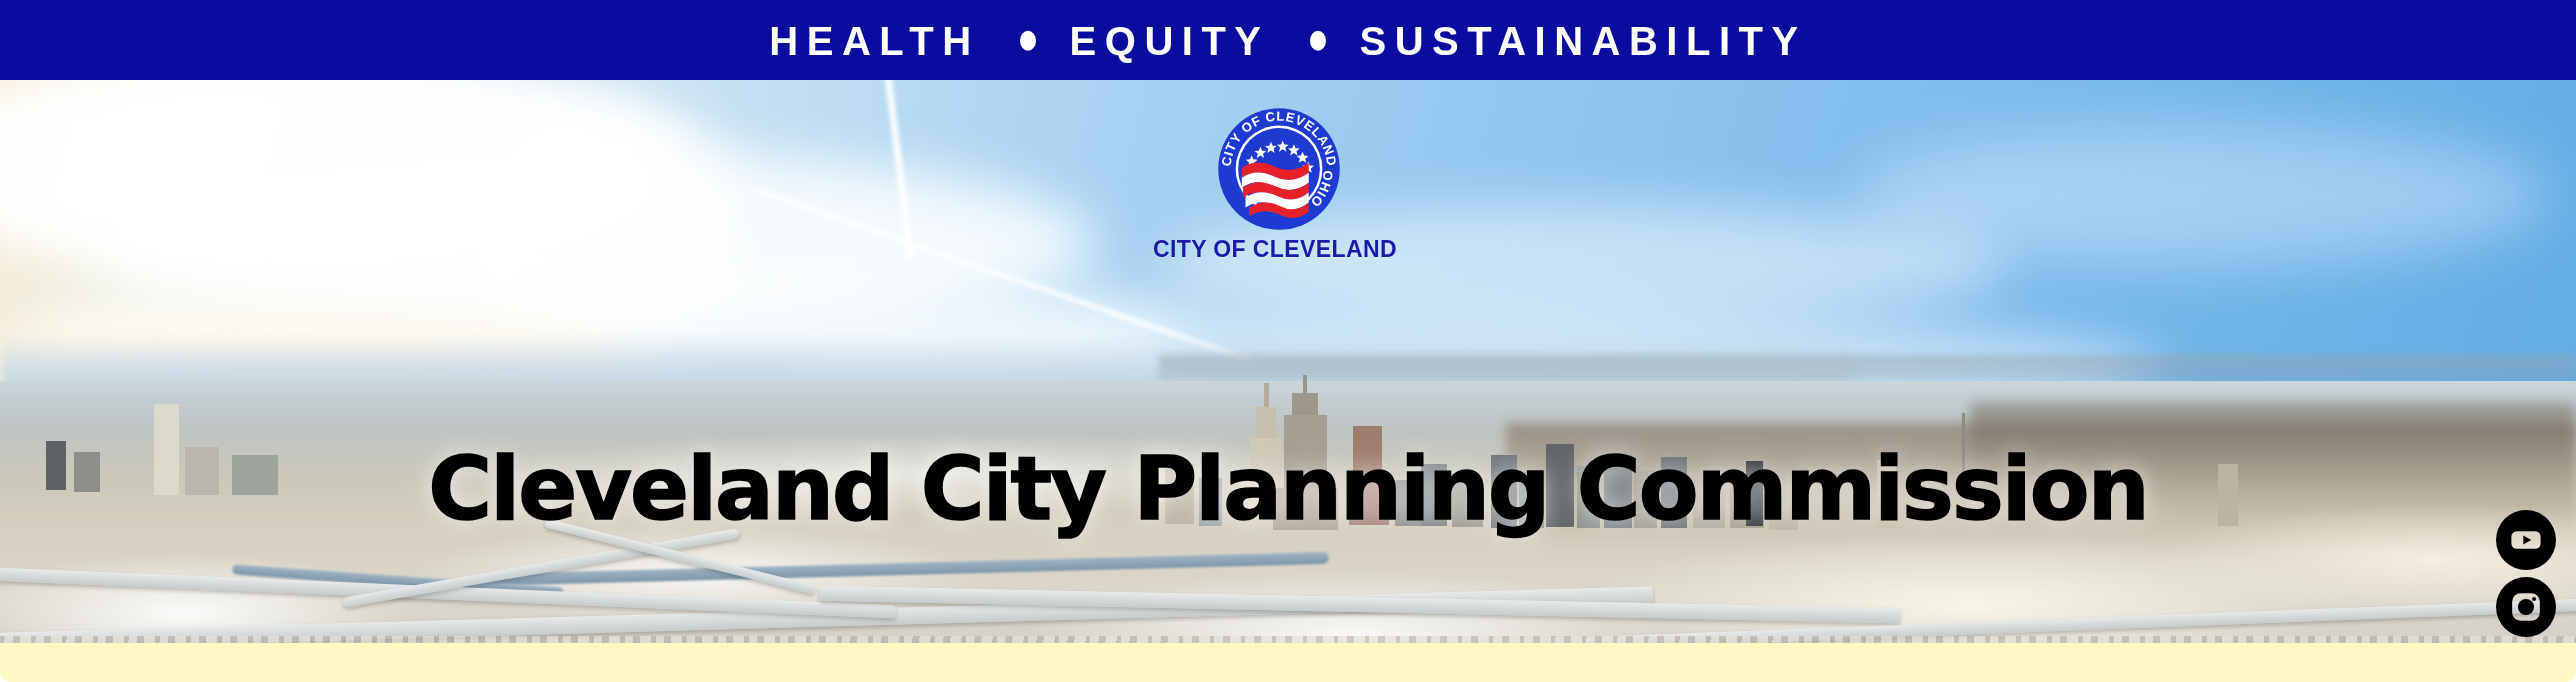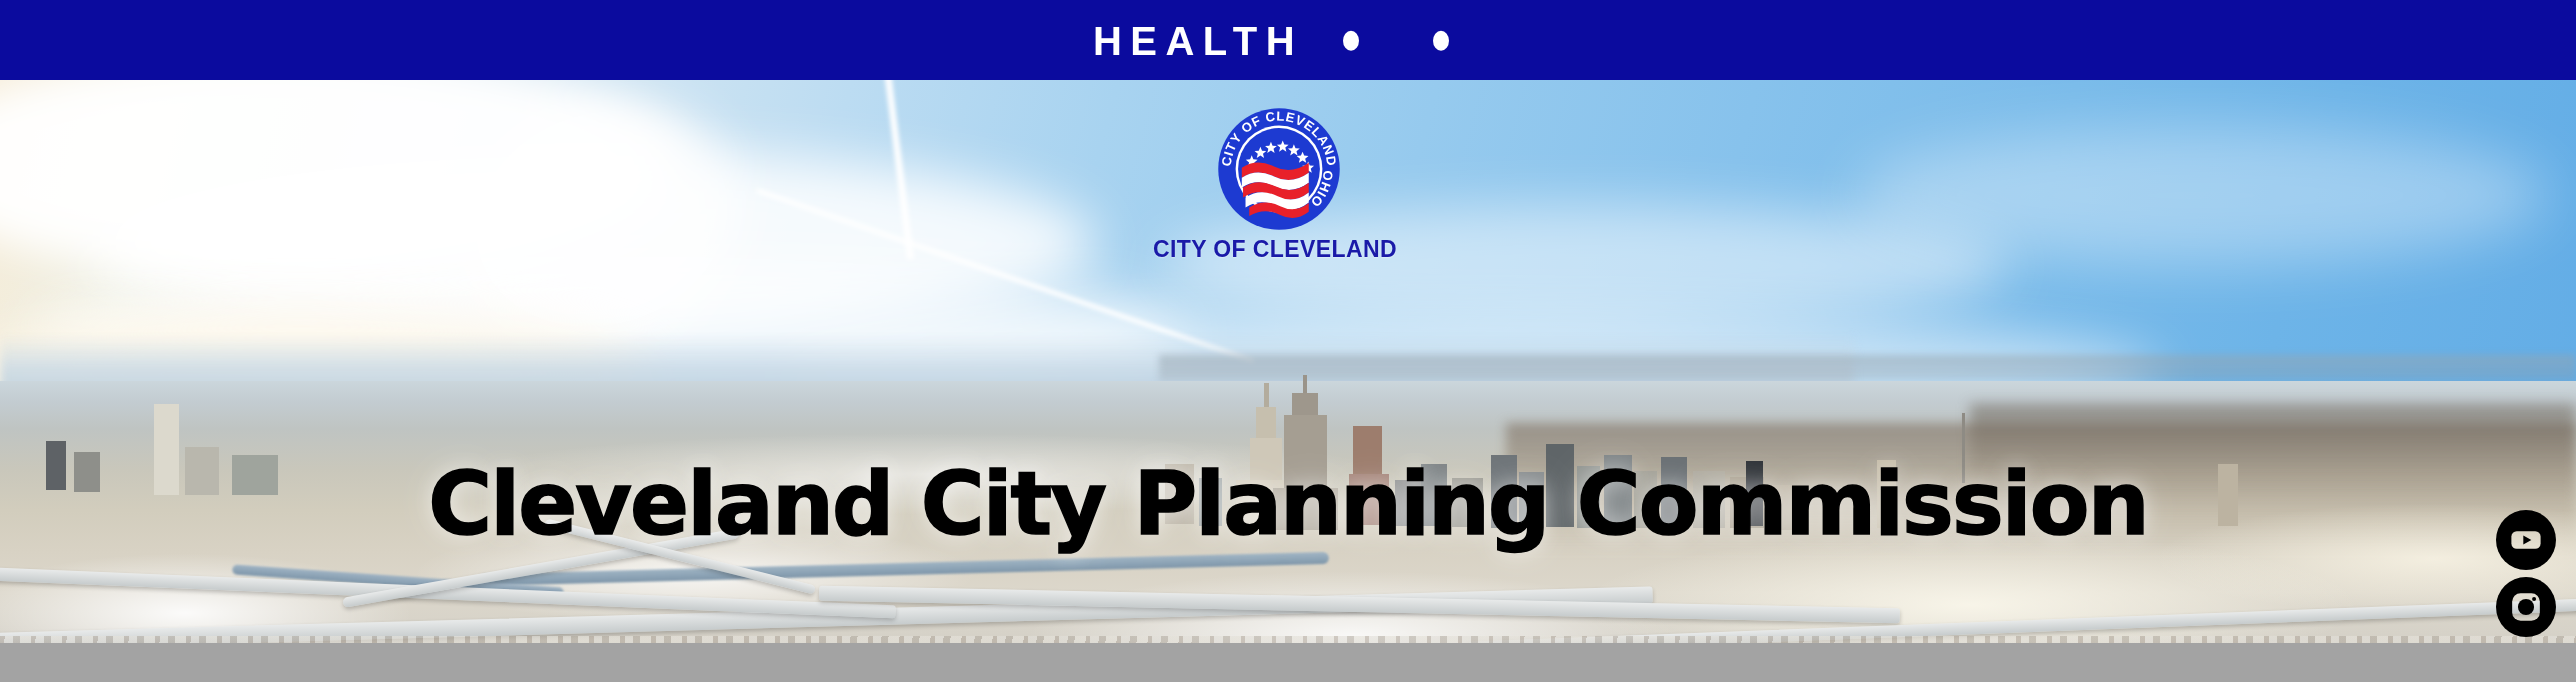--- a/index.html
+++ b/index.html
@@ -3,21 +3,21 @@
 <meta charset="utf-8">
 <style>
   * { margin:0; padding:0; box-sizing:border-box; }
   html,body{
     width:2576px; height:682px;
     background:#ffffff;
     font-family:"Liberation Sans", sans-serif;
     overflow:hidden;
   }
 
-  .page{ position:relative; width:2576px; height:682px; background:#a3a3a3; }
+  .page{ position:relative; width:2576px; height:682px; background:#fef9c3;border-radius:10px; }
 
   
   .topbar{
     position:absolute; left:0; top:0; width:2576px; height:80px;
     background:#0b0b9e;
     display:flex; align-items:center; justify-content:center;
   }
   .topbar-inner{
     display:flex; align-items:center; justify-content:center;
     gap:0px;
@@ -173,21 +173,21 @@
     font-family:"Liberation Serif", serif;
     font-weight:400;
     font-size:21px;
     letter-spacing:0.3px;
     line-height:1;
     text-shadow:0 0.8px 1.5px rgba(255,255,255,.35);
   }
 
   
   .hero-title{
-    position:absolute; left:0; top:381px; width:2576px;
+    position:absolute; left:0; top:366px; width:2576px;
     text-align:center;
     color:#000000;
     font-family:"DejaVu Sans", sans-serif;
     font-weight:700;
     font-size:87px;
     letter-spacing:-1.9px;
     line-height:1;
     white-space:nowrap;
     text-shadow:0 0 20px rgba(255,255,255,.55), 0 0 40px rgba(255,255,255,.35);
     -webkit-text-stroke:1.5px #000;
@@ -205,21 +205,23 @@
 </style>
 </head>
 <body>
 
 <div class="page">
 
   <div class="topbar">
     <div class="topbar-inner">
       <span class="tb-word">HEALTH</span>
       <span class="tb-dot"></span>
+      <span class="tb-word">EQUITY</span>
       <span class="tb-dot"></span>
+      <span class="tb-word">SUSTAINABILITY</span>
     </div>
   </div>
 
   <div class="hero">
 
     <div class="sky"></div>
     <div class="cloud c1"></div>
     <div class="cloud c2"></div>
     <div class="cloud c3"></div>
     <div class="cloud c4"></div>

